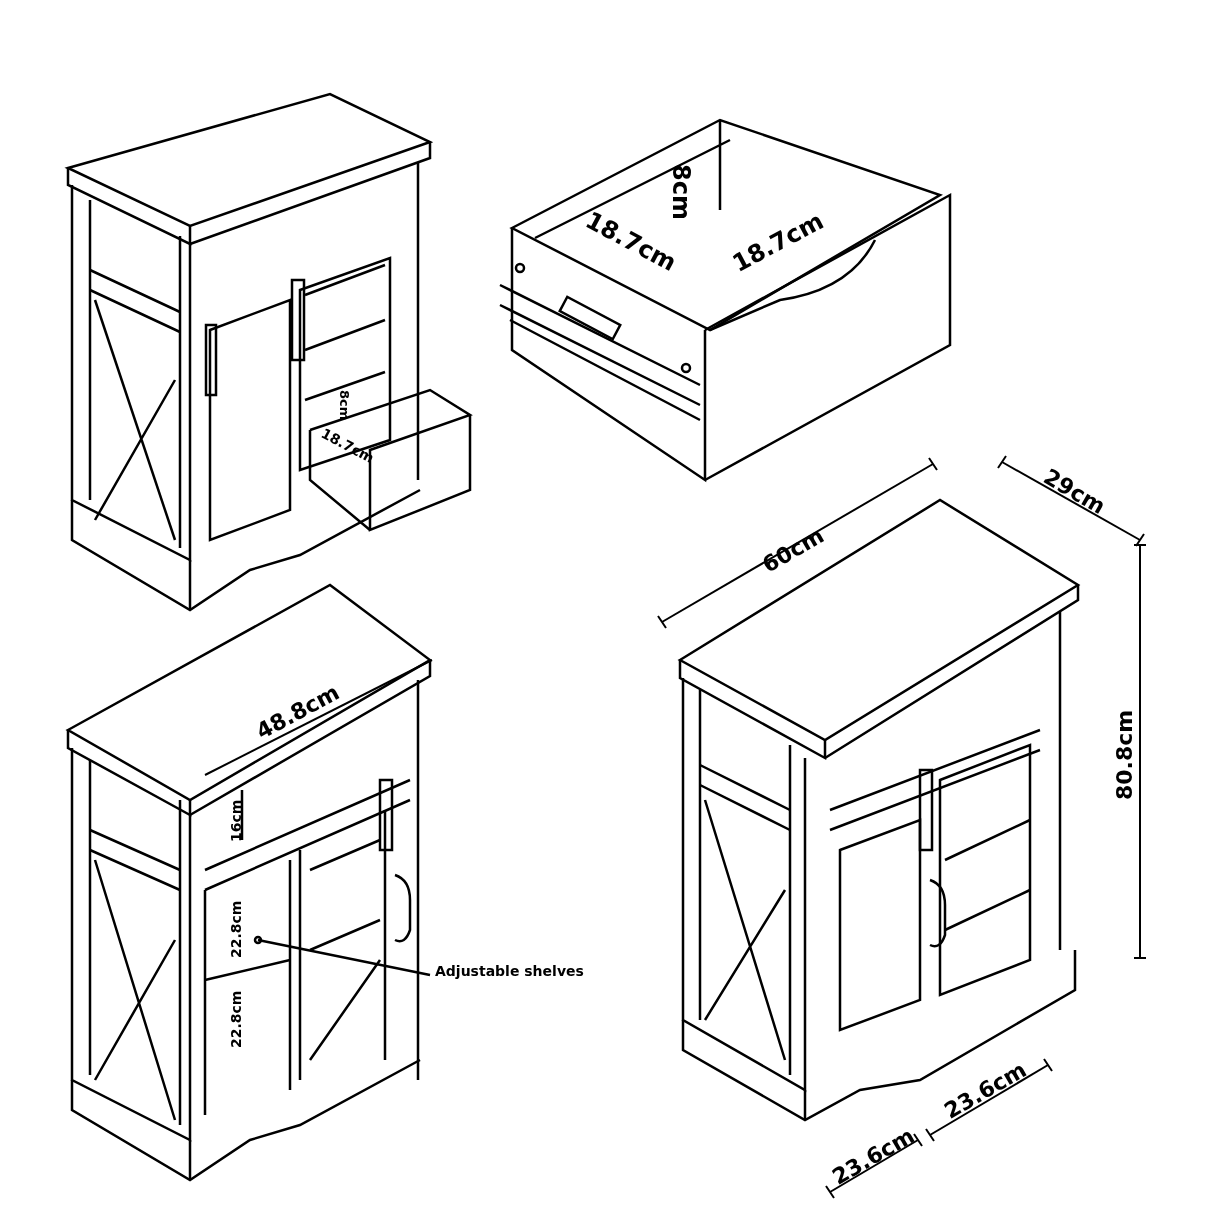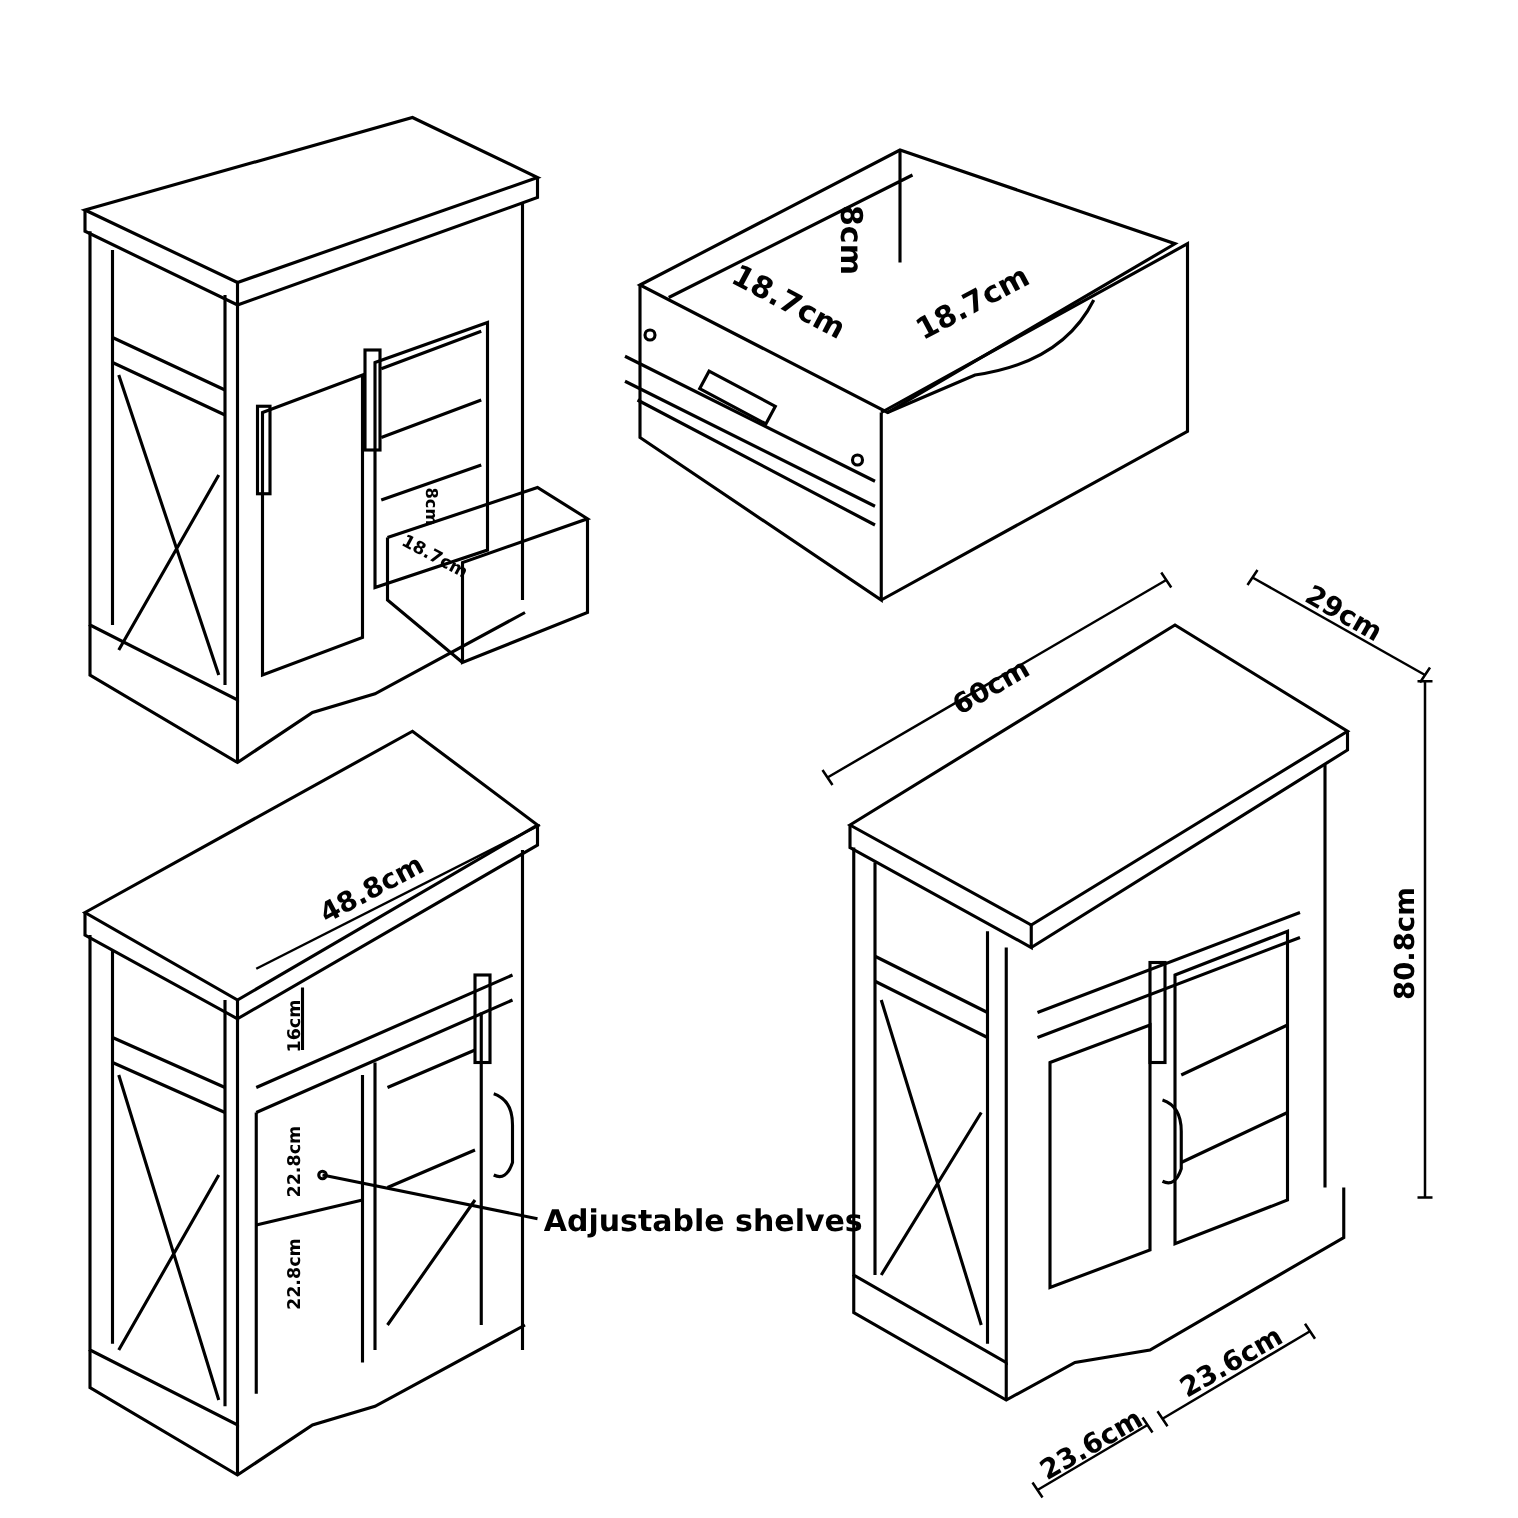--- a/index.html
+++ b/index.html
@@ -104,19 +104,19 @@
 <div class="lbl" style="left:326px;top:425px;font-size:14px;transform:rotate(28deg);">18.7cm</div>
 
 <div class="lbl" style="left:695px;top:164px;font-size:24px;transform:rotate(90deg);">8cm</div>
 <div class="lbl" style="left:594px;top:206px;font-size:24px;transform:rotate(28deg);">18.7cm</div>
 <div class="lbl" style="left:728px;top:253px;font-size:24px;transform:rotate(-28deg);">18.7cm</div>
 
 <div class="lbl" style="left:252px;top:722px;font-size:22px;transform:rotate(-28deg);">48.8cm</div>
 <div class="lbl" style="left:228px;top:842px;font-size:14px;transform:rotate(-90deg);">16cm</div>
 <div class="lbl" style="left:228px;top:958px;font-size:14px;transform:rotate(-90deg);">22.8cm</div>
 <div class="lbl" style="left:228px;top:1048px;font-size:14px;transform:rotate(-90deg);">22.8cm</div>
-<div class="lbl" style="left:435px;top:963px;font-size:24px;">Adjustable shelves</div>
+<div class="lbl" style="left:435px;top:963px;font-size:14px;">Adjustable shelves</div>
 
 <div class="lbl" style="left:758px;top:556px;font-size:22px;transform:rotate(-30deg);">60cm</div>
 <div class="lbl" style="left:1052px;top:464px;font-size:22px;transform:rotate(30deg);">29cm</div>
 <div class="lbl" style="left:1112px;top:800px;font-size:22px;transform:rotate(-90deg);">80.8cm</div>
 <div class="lbl" style="left:828px;top:1168px;font-size:22px;transform:rotate(-30deg);">23.6cm</div>
 <div class="lbl" style="left:940px;top:1102px;font-size:22px;transform:rotate(-30deg);">23.6cm</div>
 
 </body></html>

